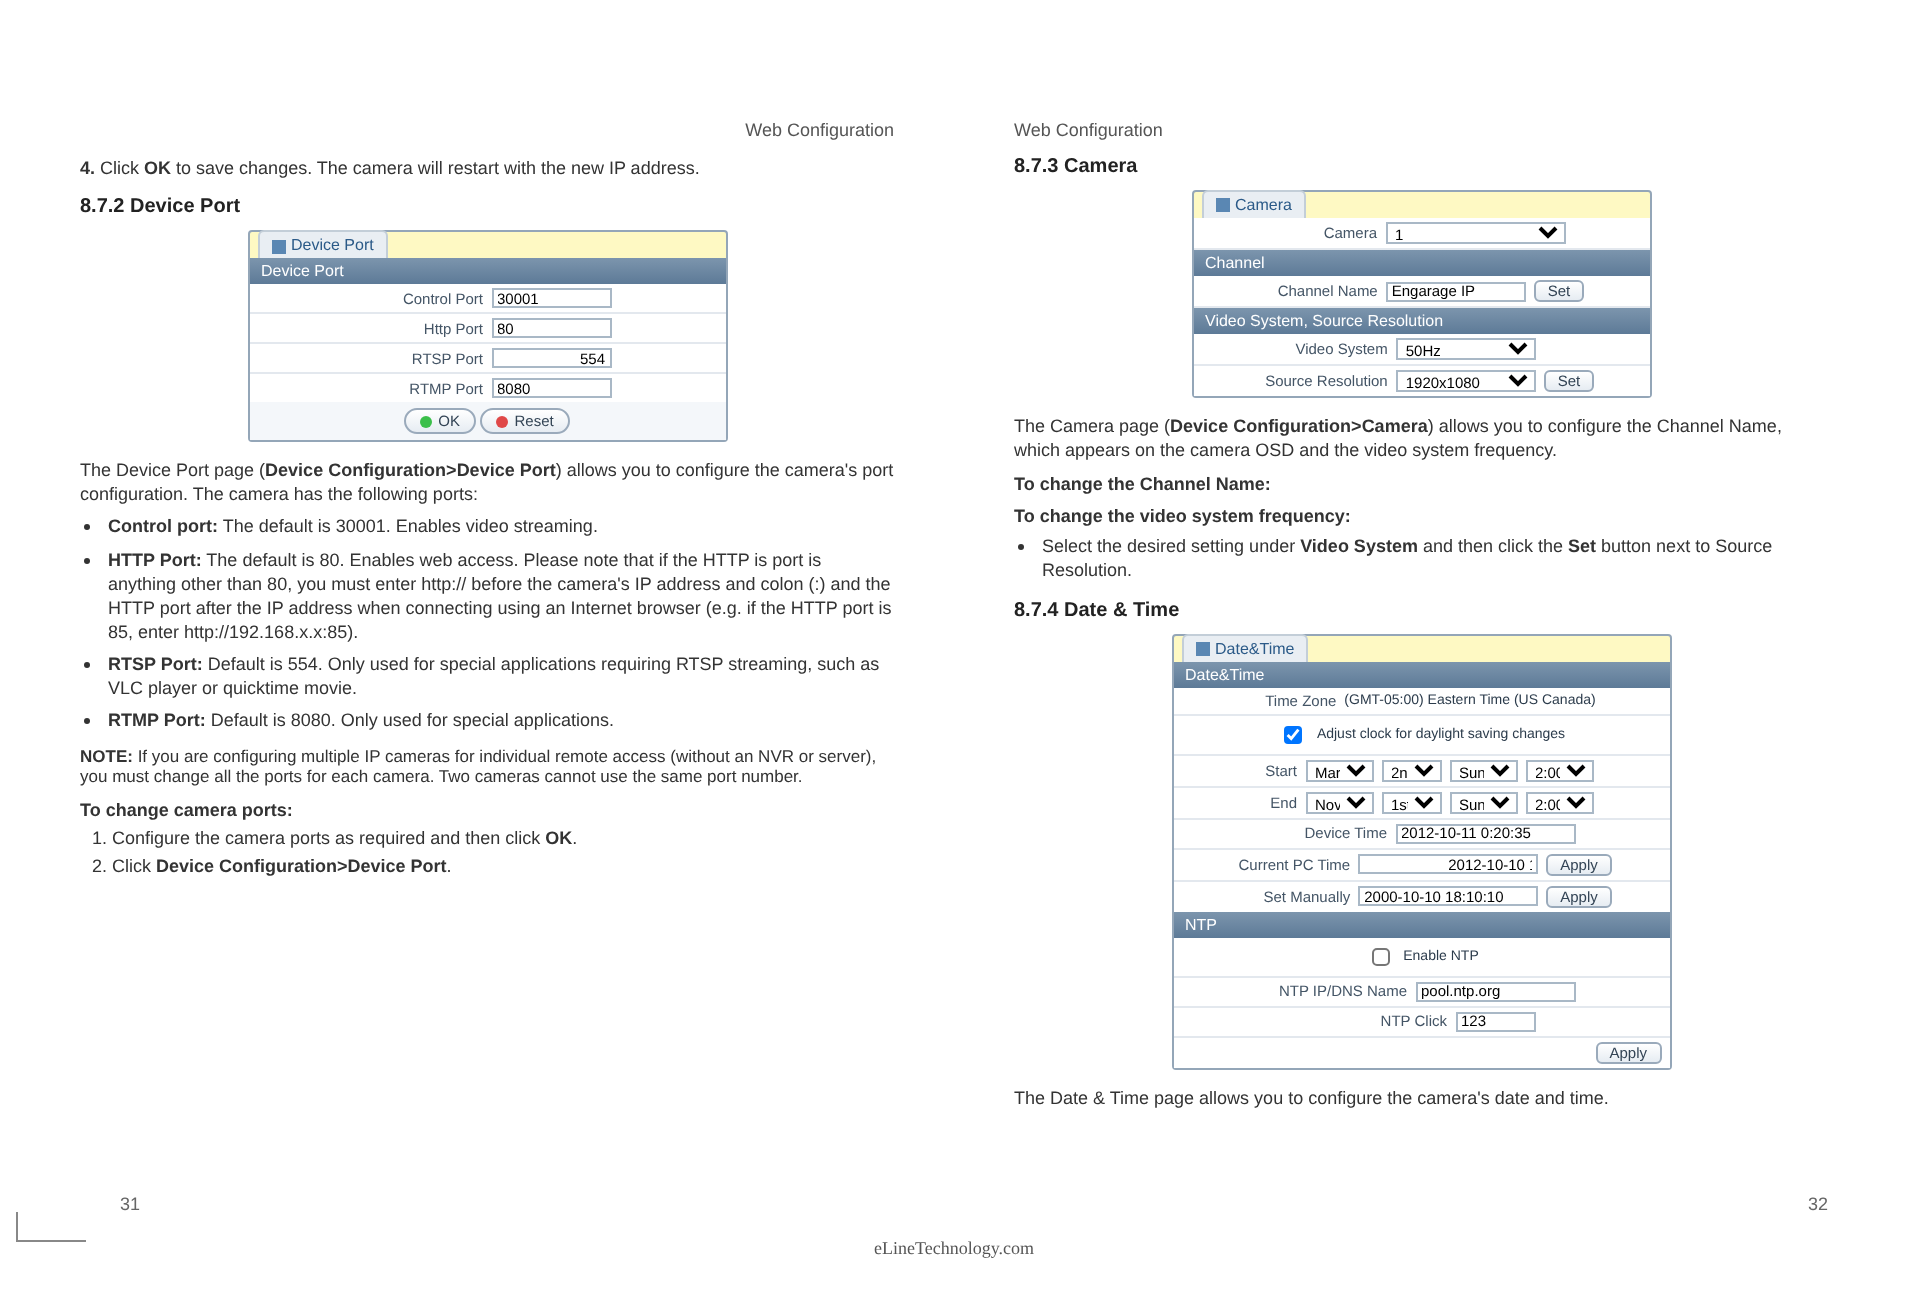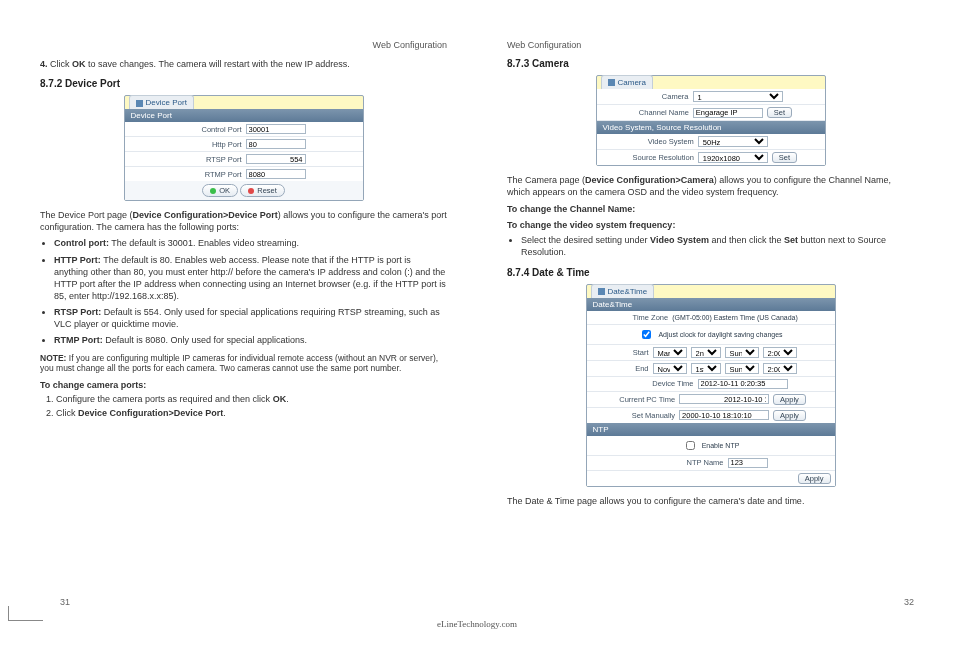--- a/index.html
+++ b/index.html
@@ -14,20 +14,21 @@
     position: relative;
   }
   .page-wrap {
     display: flex;
     padding: 40px 40px 0 40px;
     gap: 60px;
   }
   .page {
     flex: 1;
     min-width: 0;
+    margin-top: 20px;
   }
   .hdr {
     text-align: right;
     font-size: 9px;
     color: #555;
     border-bottom: 0;
     margin-bottom: 8px;
   }
   .hdr-left { text-align: left; }
   .section-title {
@@ -290,20 +291,21 @@
     <div class="section-title">8.7.3 Camera</div>
 
     <div class="figure" style="width:230px">
       <div class="panel">
         <span class="panel-tab"><span class="tab-icon"></span><span>Camera</span></span>
         <div class="panel-body">
           <div class="prow">
             <label style="width:50px">Camera</label>
             <select class="tsel" style="width:90px"><option>1</option></select>
           </div>
+          <div class="panel-bar">Channel</div>
           <div class="prow">
             <label style="width:60px">Channel Name</label>
             <input class="tinput" style="width: 70px;" value="Engarage IP">
             <span class="small-btn">Set</span>
           </div>
           <div class="panel-bar">Video System, Source Resolution</div>
           <div class="prow">
             <label style="width:70px">Video System</label>
             <select class="tsel" style="width:70px"><option>50Hz</option></select>
             <span class="small-btn" style="visibility:hidden">Set</span>
@@ -372,21 +374,25 @@
             <span class="small-btn">Apply</span>
           </div>
         </div>
         <div class="panel-bar">NTP</div>
         <div class="panel-body">
           <div class="prow">
             <input type="checkbox" class="chk" style="">
             <span style="font-size:7px">Enable NTP</span>
           </div>
           <div class="prow">
-            <label style="width:70px">NTP Name</label>
+            <label style="width:70px">NTP IP/DNS Name</label>
+            <input class="tinput" style="width: 80px;" value="pool.ntp.org">
+          </div>
+          <div class="prow">
+            <label style="width:70px">NTP Click</label>
             <input class="tinput" style="width: 40px;" value="123">
           </div>
           <div class="prow" style="justify-content:flex-end">
             <span class="small-btn">Apply</span>
           </div>
         </div>
       </div>
     </div>
 
     <div class="body-text">The Date &amp; Time page allows you to configure the camera's date and time.</div>

